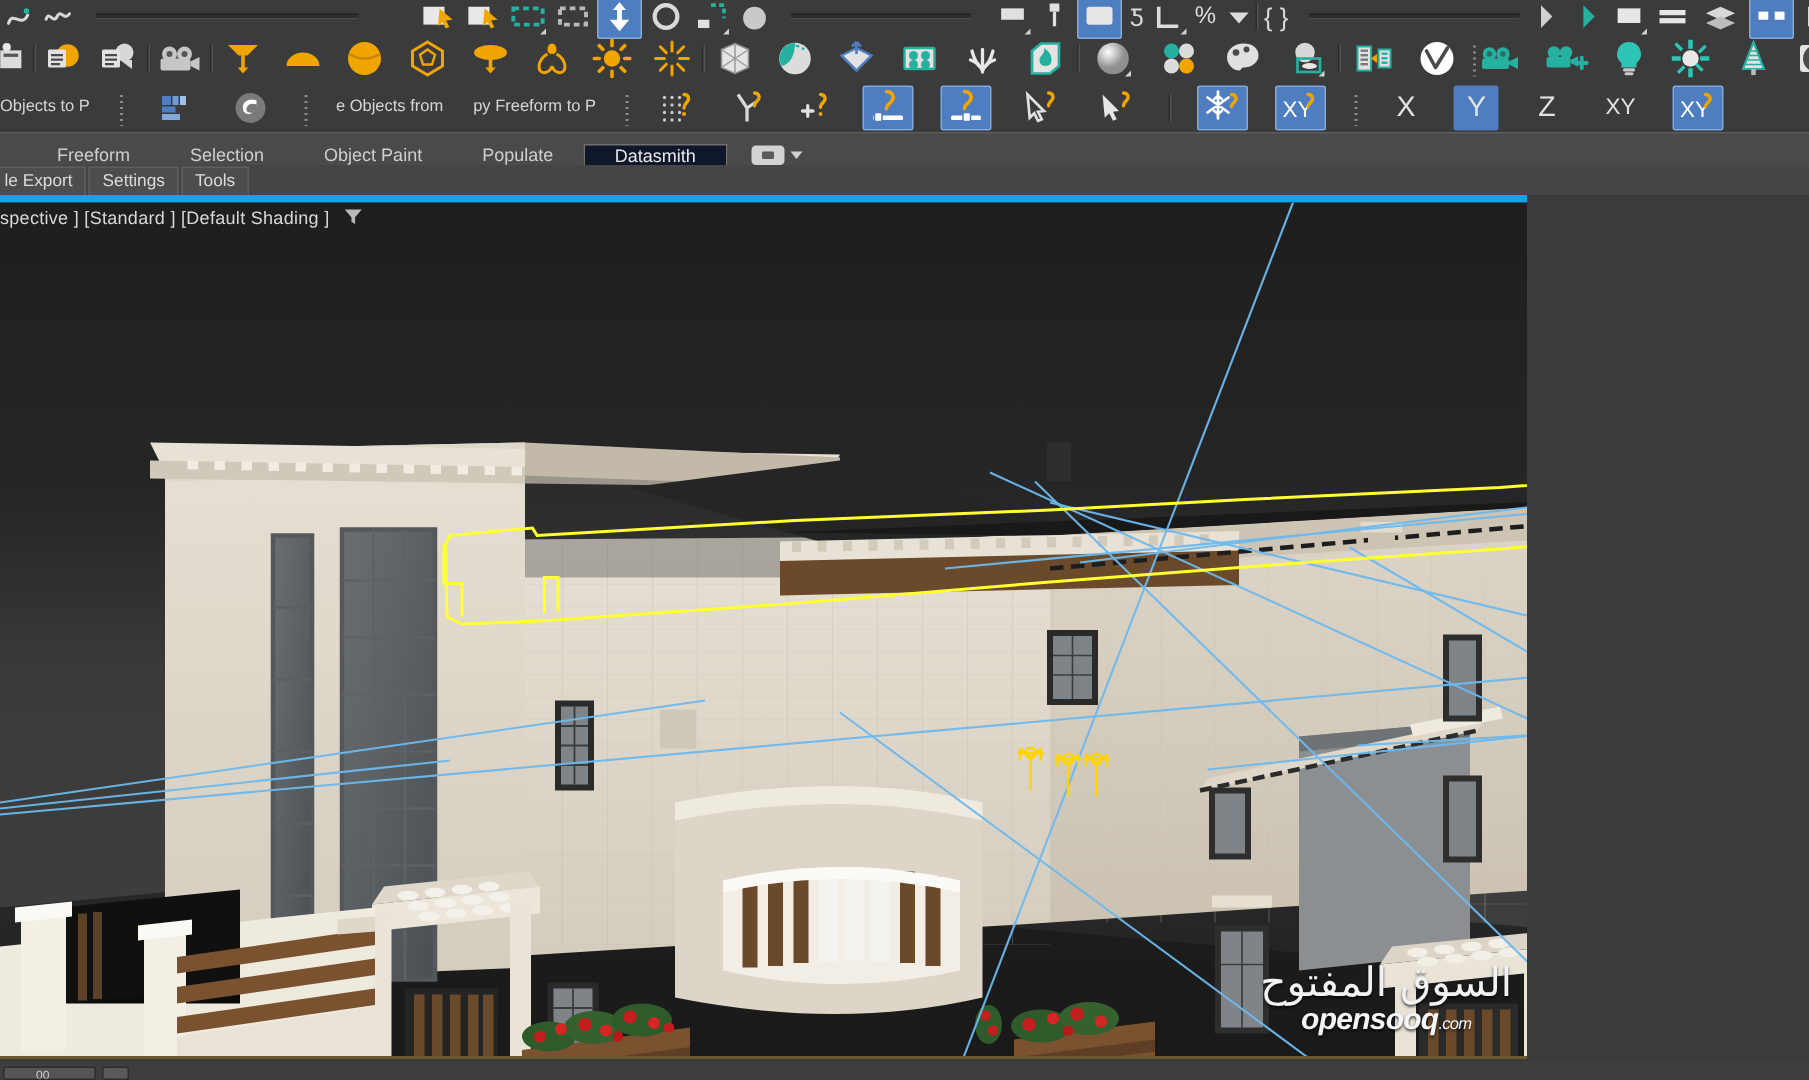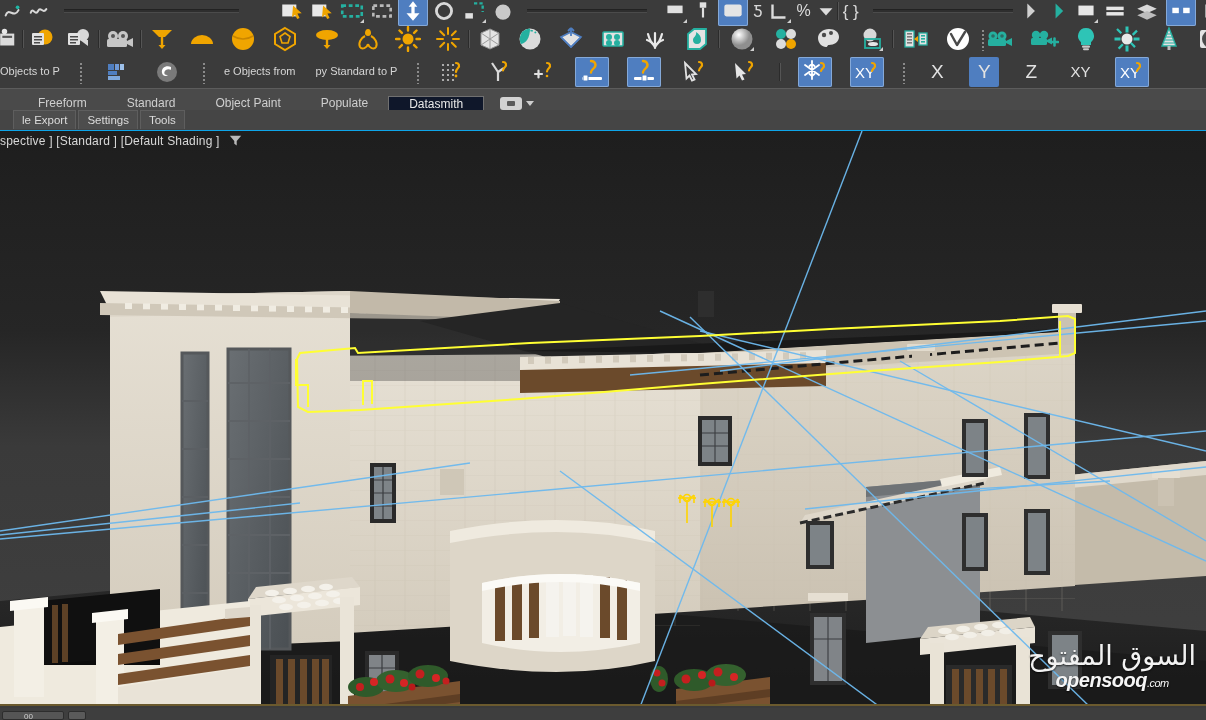--- a/index.html
+++ b/index.html
@@ -49,28 +49,28 @@
   .ribbon { position: absolute; left: 0; top: 88px; width: 1206px; height: 22px; background: #4a4a4a;
             border-top: 1px solid #5c5c5c; display: flex; align-items: flex-end; }
   .rtab { height: 14px; padding: 0 20px; display: flex; align-items: center; font-size: 12px; color: #cfcfcf; }
   .rtab.sel { background: #0f172a; color: #e8e8e8; border-left: 1px solid #707070; border-right: 1px solid #707070; border-top: 1px solid #707070; }
   .ribbon-min { margin-left: 16px; display: flex; align-items: center; gap: 4px; }
   .ribbon-min .pill { width: 22px; height: 13px; border-radius: 3px; background: #d2d2d2; position: relative; }
   .ribbon-min .pill::after { content:""; position:absolute; left:7px; top:4px; width:8px; height:5px; background:#5a5a5a; border-radius:1px;}
   .caret { width:0;height:0;border-left:4px solid transparent;border-right:4px solid transparent;border-top:5px solid #cfcfcf; }
 
   
-  .subbar { position: absolute; left: 0; top: 110px; width: 1206px; height: 20px; background: #454545; display: flex; align-items: flex-start; padding-left: 19px; }
+  .subbar { position: absolute; left: 0; top: 110px; width: 1206px; height: 20px; background: #454545; display: flex; align-items: center; }
   .stab { height: 19px; padding: 0 8px; display: flex; align-items: center; font-size: 11.5px; color: #dcdcdc;
           border: 1px solid #5e5e5e; border-bottom: none; background: #4d4d4d; margin-right: 2px; }
   .stab.first { margin-left: -6px; }
 
   
-  .viewport { position: absolute; left: 0; top: 130px; width: 1206px; height: 576px; overflow: hidden;
-              background: #2c2c2c; border-top: 1px solid #0ea5e9; border-bottom: 2px solid #6b5a2e; }
+  .viewport { position: absolute; left: 0; top: 130px; width: 1018px; height: 576px; overflow: hidden;
+              background: #2c2c2c; border-top: 5px solid #0ea5e9; border-bottom: 2px solid #6b5a2e; }
   .vp-sky { position:absolute; inset:0; background: linear-gradient(180deg, #1e1e1e 0%, #262626 35%, #3a3a3a 55%, #404040 100%); }
   .vp-label { position: absolute; left: 0; top: 3px; font-size: 12px; color: #d8d8d8; letter-spacing: .2px; z-index: 40; white-space: nowrap; }
   .vp-funnel { display:inline-block; vertical-align:-2px; margin-left:6px; }
 
   .vp-svg { position: absolute; inset: 0; width: 1206px; height: 576px; }
 
   
   .watermark { position: absolute; right: 10px; bottom: 12px; text-align: center; z-index: 60; }
   .wm-ar { font-size: 27px; color: #f2f2f2; font-family: "DejaVu Sans", sans-serif; line-height: 1.1; letter-spacing: -1px;
            text-shadow: 0 1px 2px rgba(0,0,0,.7); direction: rtl;}
@@ -617,21 +617,21 @@
       <div class="tb-item" style="width:40px">
         <span class="ic">
             <svg viewBox="0 0 26 26">
               <circle cx="13" cy="13" r="10" fill="#7a7a7a"></circle>
               <path d="M17 8c-5-2-10 1-9 6 .6 3 4 4 6 2-3 .4-4-1-3.6-3 .6-2.6 4-3.6 6.6-2.2z" fill="#fff"></path>
             </svg>
           </span>
       </div>
       <div class="sep-dot"></div>
       <div class="tb-item txtbtn">e Objects from</div>
-      <div class="tb-item txtbtn">py Standard to P</div>
+      <div class="tb-item txtbtn">py Freeform to P</div>
       <div class="sep-dot"></div>
       <div class="tb-item" style="width:36px">
         <span class="ic">
             <svg viewBox="0 0 26 26">
               <g fill="#c9c9c9">
                 <circle cx="4" cy="6" r="1.1"></circle>
                 <circle cx="9" cy="6" r="1.1"></circle>
                 <circle cx="14" cy="6" r="1.1"></circle>
                 <circle cx="4" cy="11" r="1.1"></circle>
                 <circle cx="9" cy="11" r="1.1"></circle>
@@ -749,21 +749,21 @@
               </svg>
             </span>
         </div>
       </div>
     </div>
   </div>
 
   <div class="ribbon">
     <div style="width:18px"></div>
     <div class="rtab">Freeform</div>
-    <div class="rtab">Standard</div>
+    <div class="rtab">Selection</div>
     <div class="rtab">Object Paint</div>
     <div class="rtab">Populate</div>
     <div class="rtab sel">Datasmith</div>
     <div class="ribbon-min">
       <span class="pill"></span>
         <span class="caret"></span>
     </div>
   </div>
 
   <div class="subbar">

